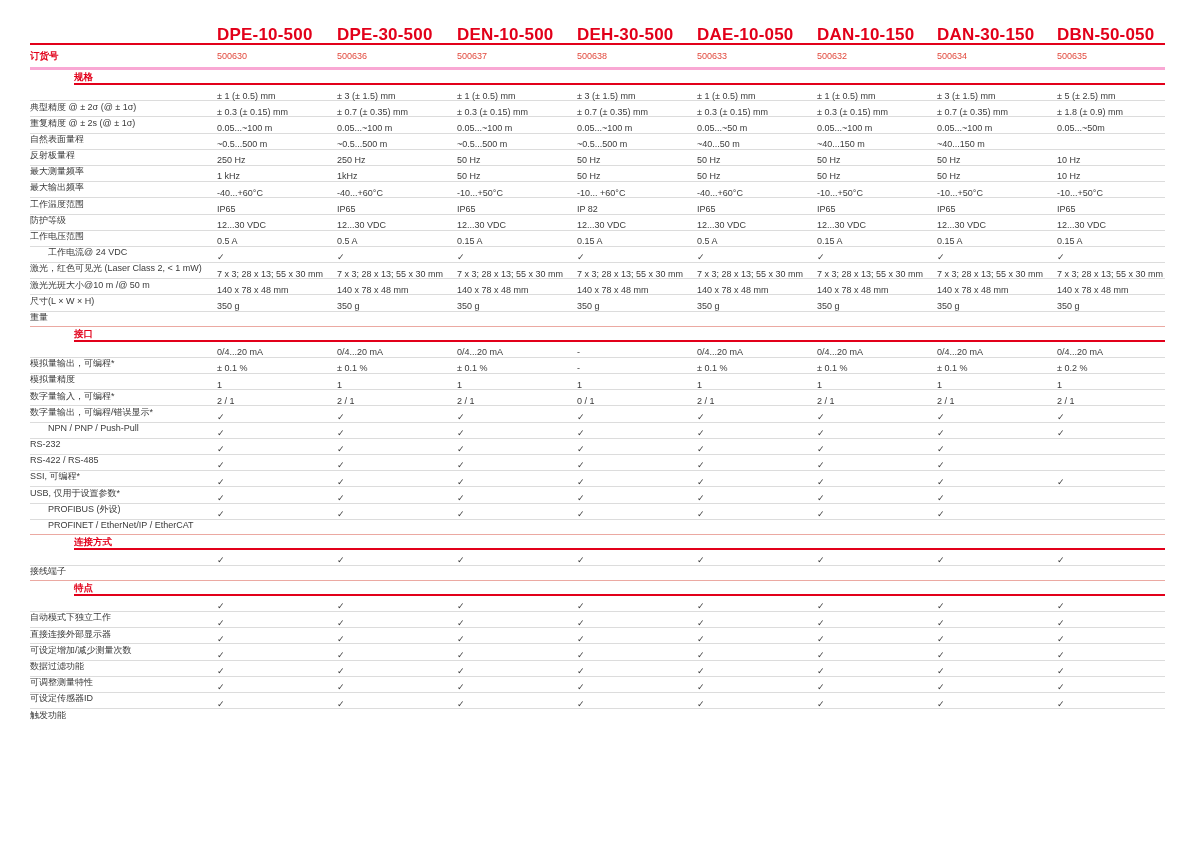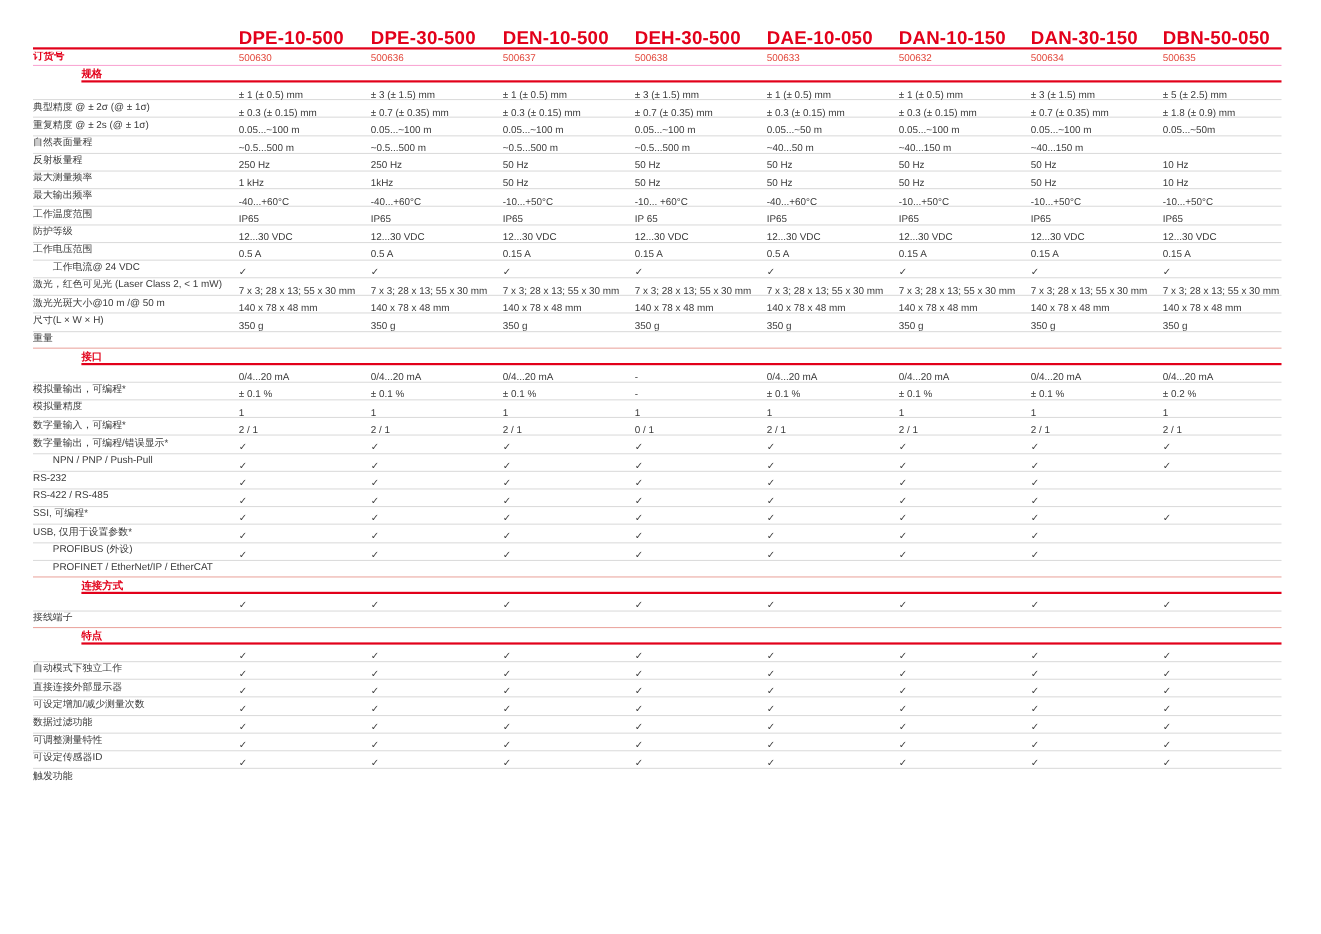--- a/index.html
+++ b/index.html
@@ -5,21 +5,21 @@
   html,body{margin:0;padding:0;background:#ffffff;}
   body{font-family:"Liberation Sans","DejaVu Sans",sans-serif;-webkit-font-smoothing:antialiased;}
   .page{position:relative;width:1201px;height:849px;background:#fff;overflow:hidden;}
   .table-wrap{position:absolute;left:30px;top:25px;width:1135px;}
 
   .grid-row{display:grid;grid-template-columns:187px repeat(7,120px) 108px;align-items:center;box-sizing:border-box;}
 
   .header-row{height:20px;align-items:end;border-bottom:2px solid #e2001a;padding-bottom:2px;}
   .hcell{font-size:17px;font-weight:bold;color:#e2001a;white-space:nowrap;letter-spacing:.2px;}
 
-  .order-row{height:15px;border-bottom:1px solid #f9a8d4;}
+  .order-row{height:25px;border-bottom:3px solid #f9a8d4;}
   .order-label{font-size:9.5px;font-weight:bold;color:#e2001a;}
   .ocell{font-size:9px;color:#e2483c;white-space:nowrap;}
 
   .section{width:100%;}
   .section + .section{margin-top:14px;border-top:1px solid #eba9a2;}
   .section-head{height:15px;display:flex;align-items:center;border-bottom:2px solid #e2001a;box-sizing:border-box;padding-top:2px;margin-left:44px;}
   .section-title{font-size:9.5px;font-weight:bold;color:#e2001a;}
 
   .row{height:16.2px;border-bottom:1px solid #dcdcdc;font-size:9px;color:#3a3a3a;}
   .cell{white-space:nowrap;overflow:hidden;line-height:1;}
@@ -137,21 +137,21 @@
             <div class="cell">-40...+60°C</div>
             <div class="cell">-10...+50°C</div>
             <div class="cell">-10...+50°C</div>
             <div class="cell">-10...+50°C</div>
           </div>
           <div class="grid-row row">
             <div class="cell label">防护等级</div>
             <div class="cell">IP65</div>
             <div class="cell">IP65</div>
             <div class="cell">IP65</div>
-            <div class="cell">IP 65</div>
+            <div class="cell">IP 82</div>
             <div class="cell">IP65</div>
             <div class="cell">IP65</div>
             <div class="cell">IP65</div>
             <div class="cell">IP65</div>
           </div>
           <div class="grid-row row">
             <div class="cell label">工作电压范围</div>
             <div class="cell">12...30 VDC</div>
             <div class="cell">12...30 VDC</div>
             <div class="cell">12...30 VDC</div>

